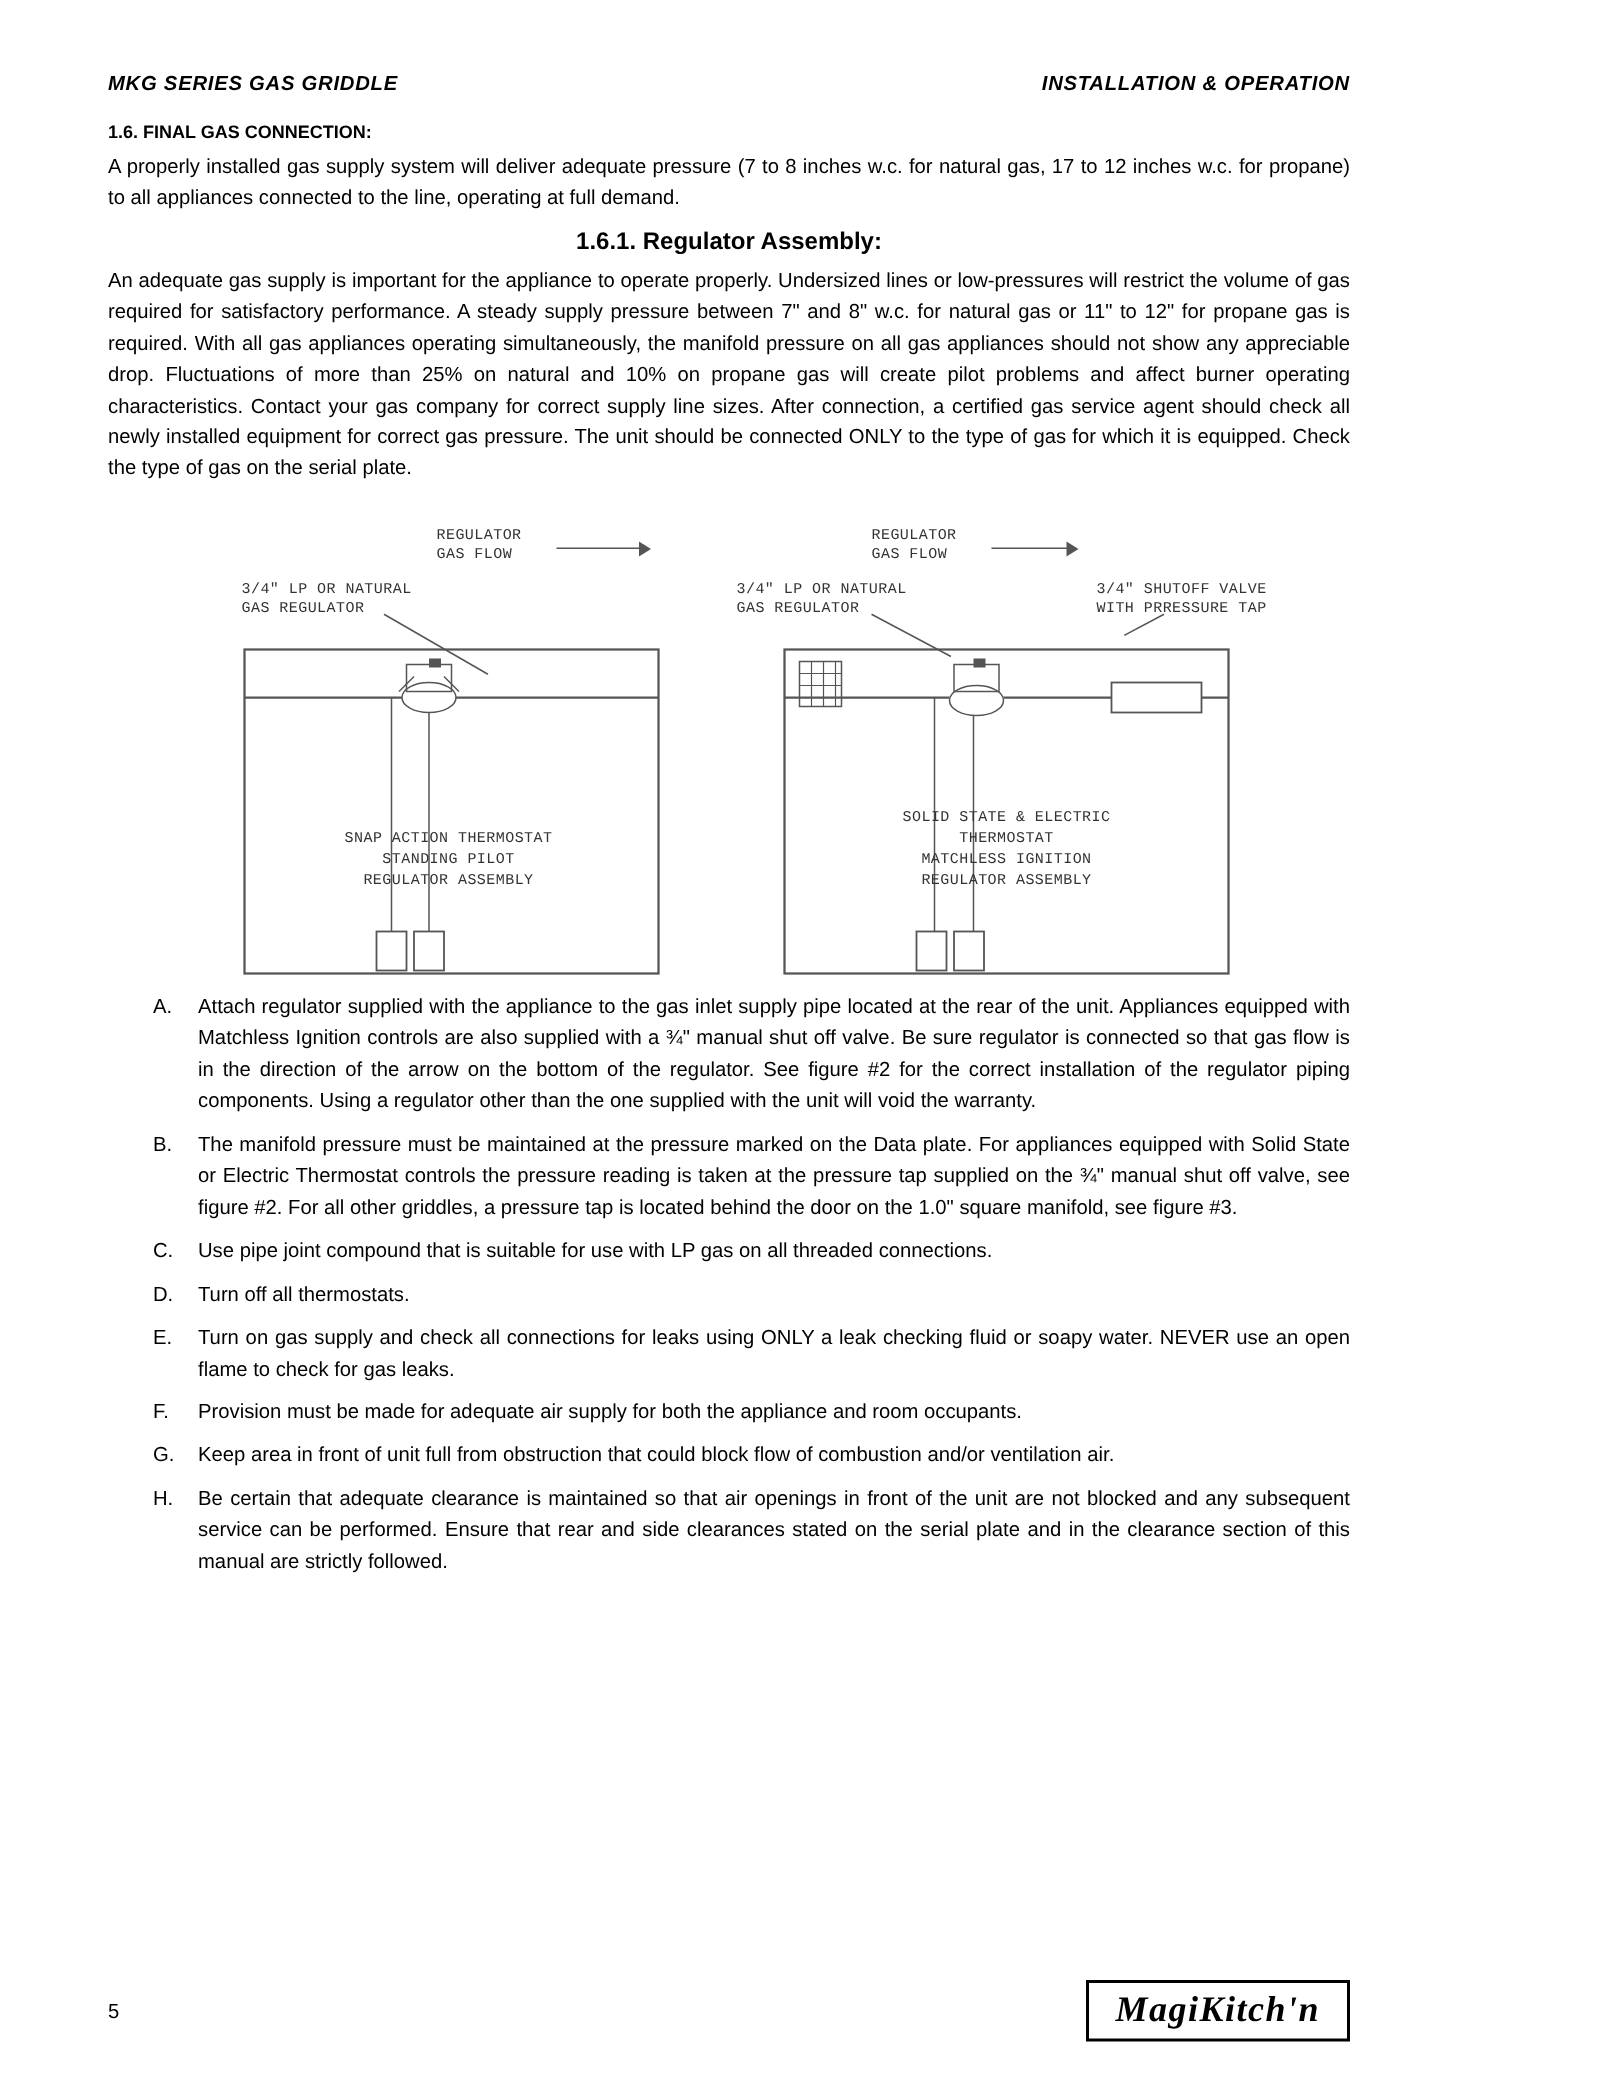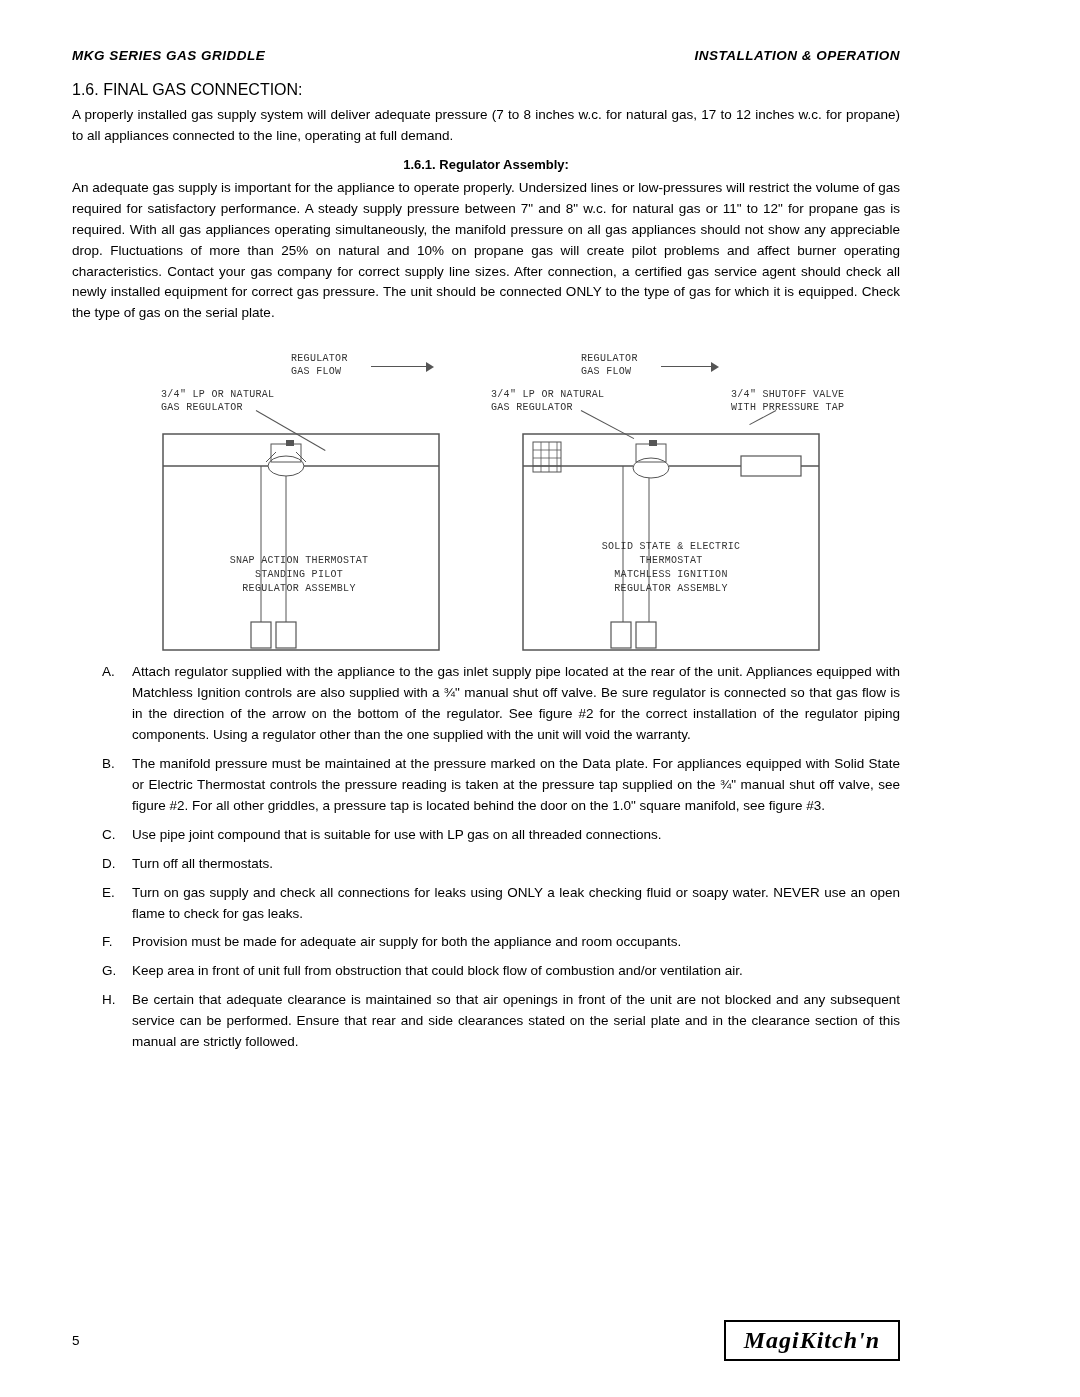--- a/index.html
+++ b/index.html
@@ -28,33 +28,33 @@
       font-size: 13.5px;
       letter-spacing: 0.5px;
     }
     .header-right {
       font-style: italic;
       font-weight: bold;
       font-size: 13.5px;
       letter-spacing: 0.5px;
     }
     .section-title {
-      font-weight: normal;
-      font-size: 16px;
+      font-weight: bold;
+      font-size: 12px;
       margin-bottom: 6px;
     }
     .body-text {
       font-size: 13.5px;
       line-height: 1.55;
       margin-bottom: 10px;
       text-align: justify;
     }
     .subsection-title {
       font-weight: bold;
-      font-size: 13px;
+      font-size: 16px;
       text-align: center;
       margin-bottom: 6px;
     }
     .figure-area {
       display: flex;
       justify-content: center;
       gap: 60px;
       margin: 28px 0 10px 0;
     }
     .diagram-container {

